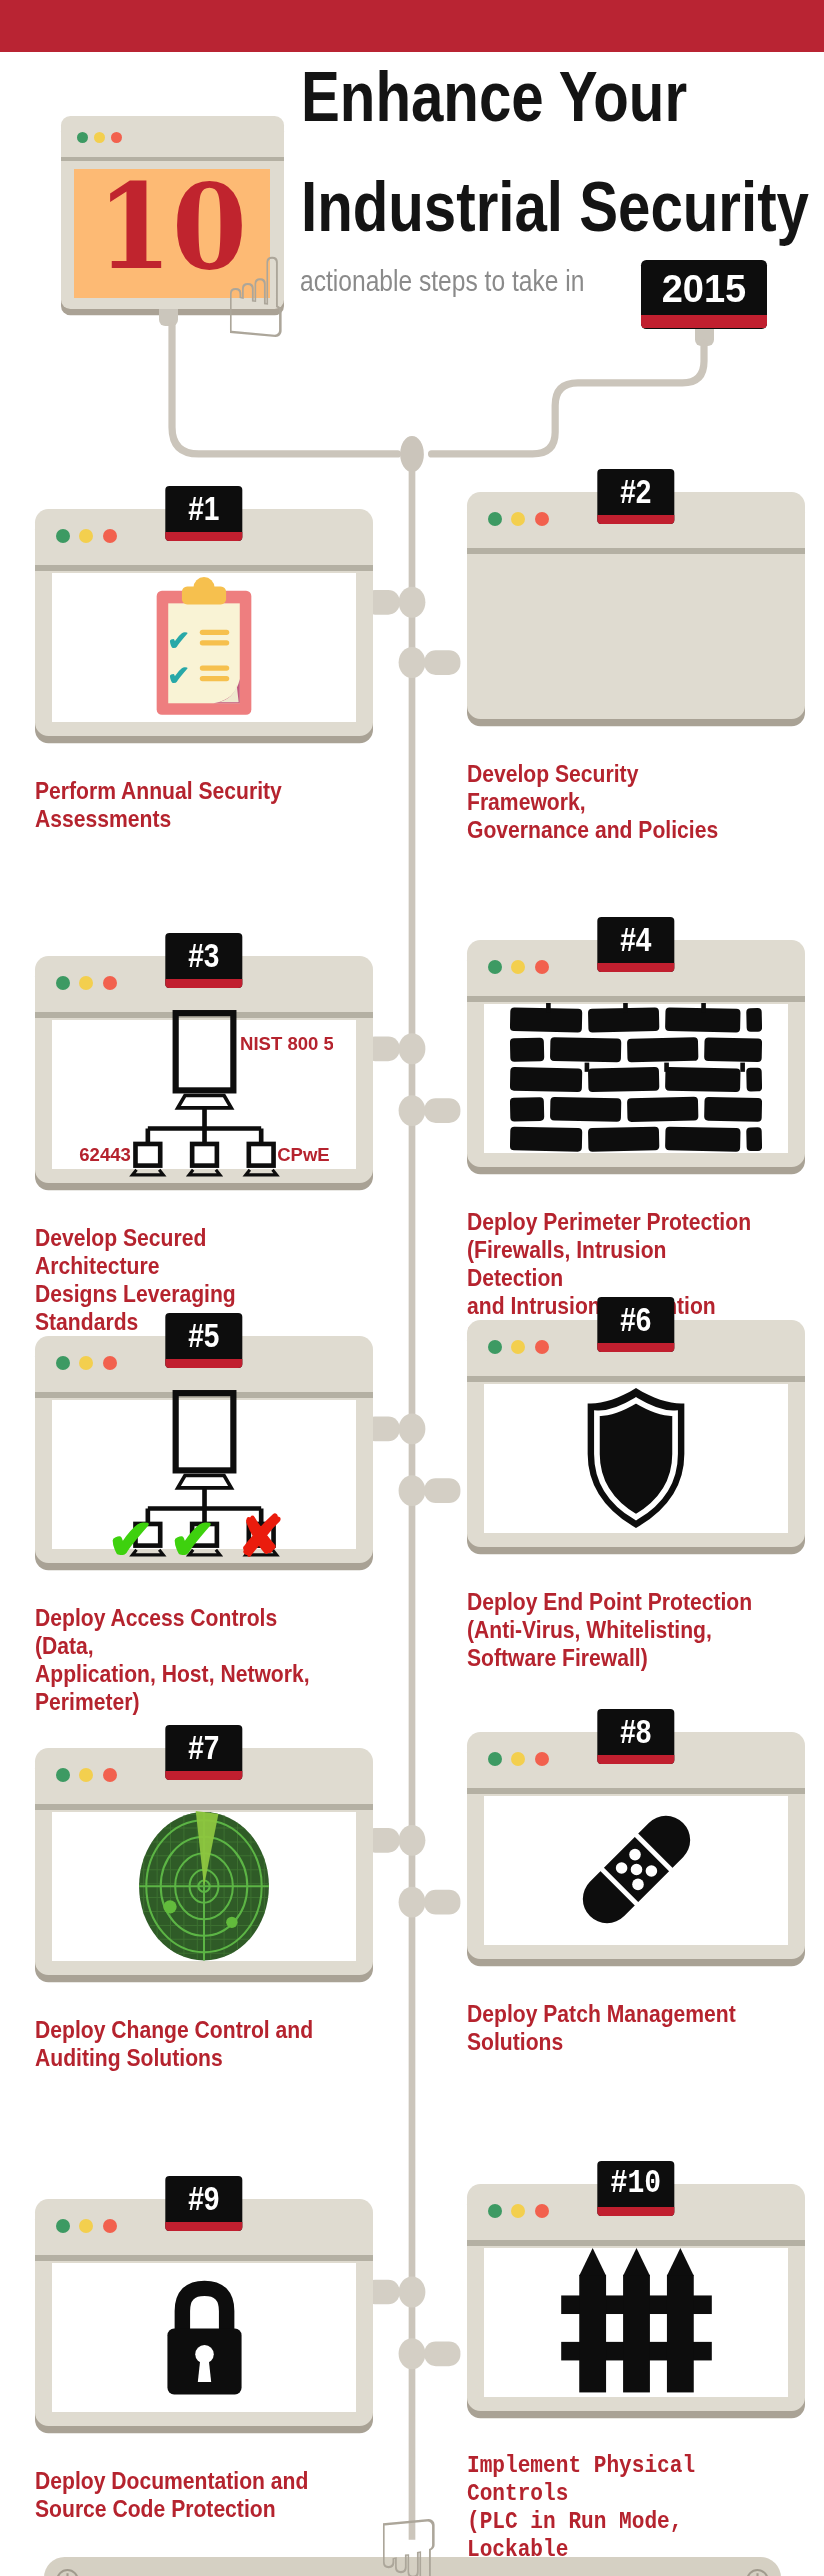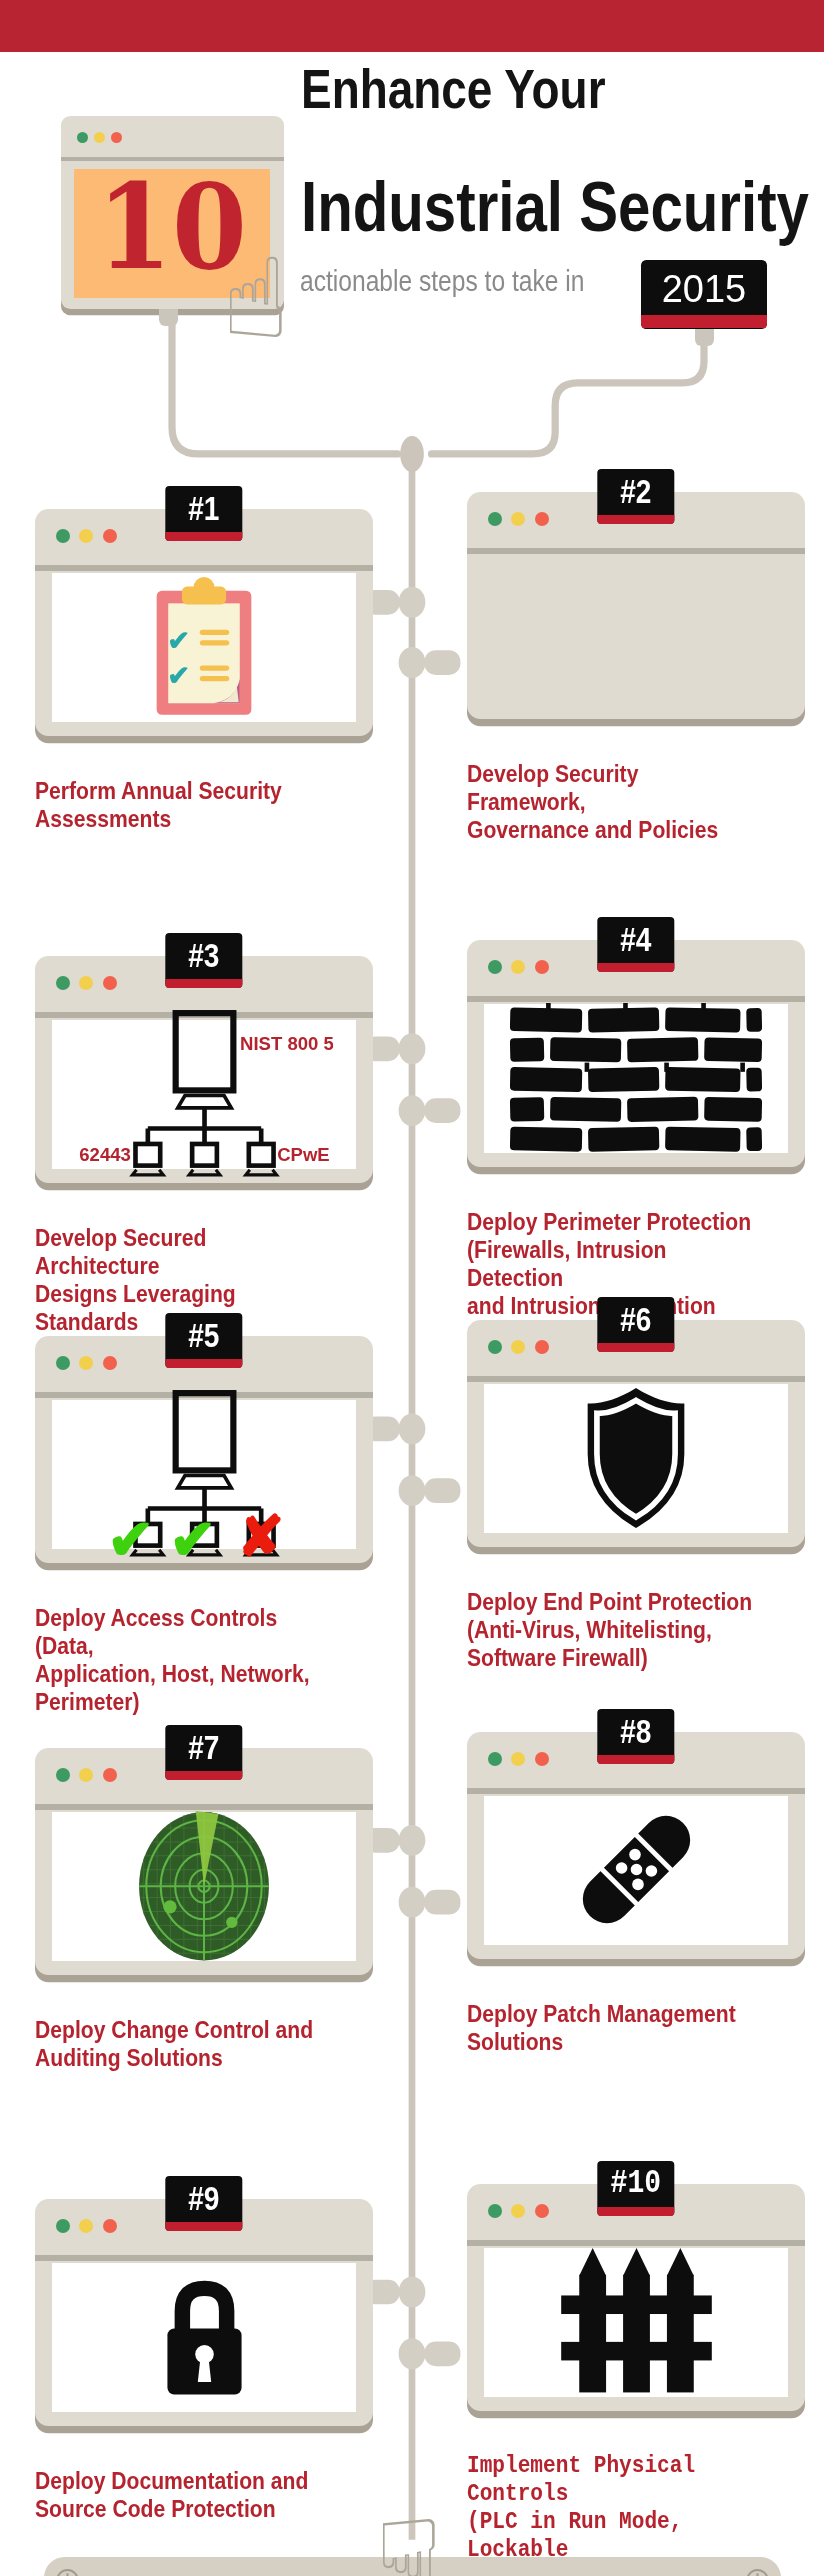--- a/index.html
+++ b/index.html
@@ -17,26 +17,26 @@
   #win10 .chrome{position:absolute;left:0;top:0;width:100%;height:41px;}
   .dot{position:absolute;border-radius:50%;}
   #win10 .divider{position:absolute;left:0;top:41px;width:100%;height:4.1px;background:#b4b0a3;}
   #win10 .paper{position:absolute;left:13.4px;top:53px;width:196px;height:129px;background:#fdba74;}
   #big10{position:absolute;left:0;top:-6.2px;width:100%;text-align:center;
          font-family:"DejaVu Serif",serif;font-weight:700;font-size:117px;line-height:129px;color:#c0242e;
          transform:scaleX(.92);}
   .plug{position:absolute;background:#cbc6bc;border-radius:0 0 6.2px 6.2px;}
 
   
-  #title1{left:301px;top:61px;font-size:56px;font-weight:700;color:#141414;line-height:1;}
+  #title1{left:301px;top:61px;font-size:71px;font-weight:700;color:#141414;line-height:1;}
   #title2{left:301px;top:171px;font-size:71px;font-weight:700;color:#141414;line-height:1;}
   #subtitle{left:300px;top:264px;font-size:30px;font-weight:400;color:#8a8a8a;}
 
   #year-box{left:641px;top:260px;width:126px;height:69px;border-radius:5.2px;overflow:hidden;background:#0d0d0d;}
-  #year-box .yr{position:absolute;left:0;top:0;width:100%;height:59px;color:#fff;font-size:38px;font-weight:400;
+  #year-box .yr{position:absolute;left:0;top:0;width:100%;height:59px;color:#fff;font-size:38px;font-weight:700;
                 display:flex;align-items:center;justify-content:center;}
   #year-box .stripe{position:absolute;left:0;top:55px;width:100%;height:13.4px;background:#c11f2f;}
 
   .hand{color:#aca69a;font-family:"DejaVu Sans",sans-serif;z-index:6;}
   #hand-top{left:222px;top:234px;font-size:111px;}
   #hand-bottom{left:375px;top:2496px;font-size:111px;}
 
   
   .card{position:absolute;width:338px;height:227px;background:#dfdbd0;border-radius:13.4px;
         box-shadow:0 7.2px 0 #a9a295;z-index:2;}

